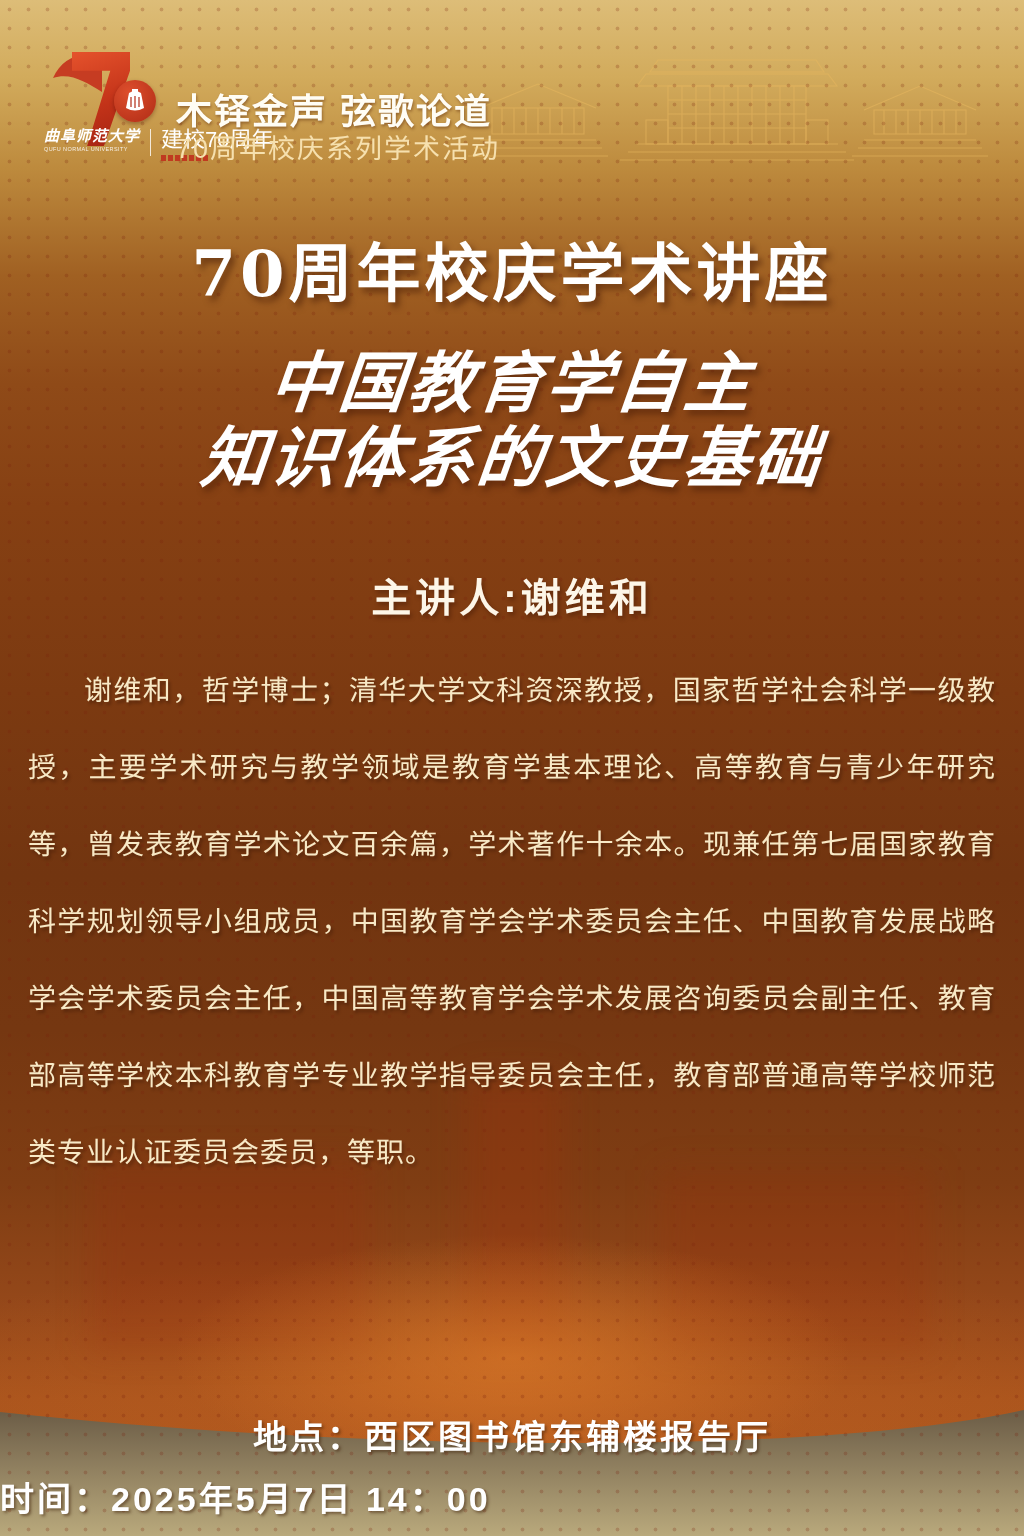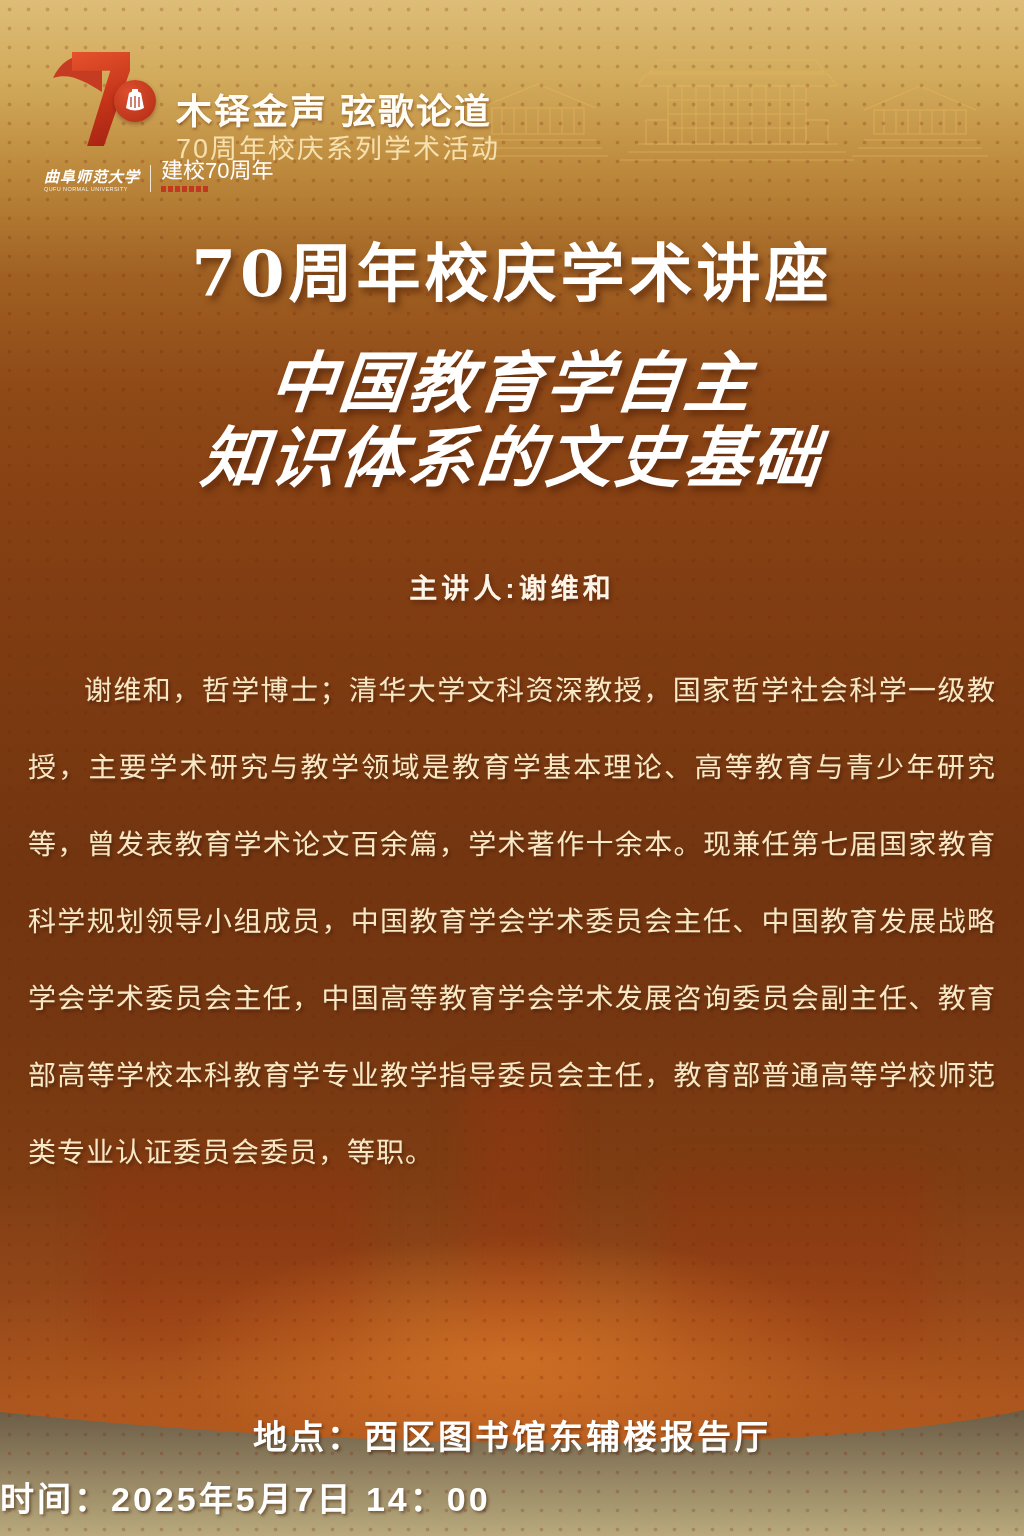--- a/index.html
+++ b/index.html
@@ -47,21 +47,21 @@
     position:absolute;left:20px;top:6px;width:58px;height:94px;
     background:linear-gradient(160deg,#e5522c 0%,#c33319 55%,#a32312 100%);
     clip-path:polygon(0 0,100% 0,100% 20%,55% 100%,26% 100%,66% 20%,0 20%);
   }
   .zero-circle{
     position:absolute;left:62px;top:34px;width:42px;height:42px;border-radius:50%;
     background:radial-gradient(circle at 35% 30%,#dd4e2c,#b02c16);
     display:flex;align-items:center;justify-content:center;
     box-shadow:0 2px 4px rgba(60,15,5,.35);
   }
-  .logo-subrow{position:absolute;left:44px;top:128px;display:flex;align-items:flex-end;gap:10px;margin-top:31px;}
+  .logo-subrow{position:absolute;left:44px;top:128px;display:flex;align-items:flex-start;gap:10px;}
   .uni-cn{font-family:"Liberation Serif","DejaVu Serif",serif;font-style:italic;font-weight:700;
     font-size:15px;color:#fff;letter-spacing:1px;white-space:nowrap;line-height:1.1;}
   .uni-en{font-size:5.5px;color:rgba(255,255,255,.85);letter-spacing:.4px;white-space:nowrap;margin-top:1px;}
   .vline{width:1px;height:27px;background:rgba(255,255,255,.8);margin-top:1px;}
   .anniv-label{font-size:22px;font-weight:400;color:#fff;white-space:nowrap;line-height:1.1;}
   .seal-marks{display:flex;gap:2px;margin-top:3px;}
   .seal-marks i{display:block;width:5px;height:6px;background:#c03a20;}
 
   .slogan-main{position:absolute;left:176px;top:82px;font-size:36px;font-weight:800;color:#fffdf5;
     letter-spacing:2px;text-shadow:1px 2px 3px rgba(90,40,10,.45);white-space:nowrap;}
@@ -78,21 +78,21 @@
   .subtitle{
     position:absolute;left:0;top:346px;width:100%;text-align:center;
     font-family:"DejaVu Serif","Liberation Serif",serif;font-style:italic;
     font-size:66px;font-weight:800;color:#ffffff;letter-spacing:3px;line-height:1.13;
     text-shadow:4px 5px 6px rgba(70,25,5,.55);
   }
   .subtitle .ln{transform:skewX(-6deg);display:block;}
 
   .speaker{
     position:absolute;left:0;top:566px;width:100%;text-align:center;
-    font-size:28px;font-weight:700;color:#fdf6e8;letter-spacing:4px;
+    font-size:40px;font-weight:700;color:#fdf6e8;letter-spacing:4px;
     text-shadow:2px 3px 4px rgba(60,20,5,.45);
   }
 
   
   .bio{
     position:absolute;left:28px;top:652px;width:968px;
     font-size:28px;line-height:77px;font-weight:400;color:#f8e9c6;
     text-align:justify;text-indent:2em;letter-spacing:1px;
     text-shadow:2px 3px 3px rgba(50,18,4,.40);
   }

